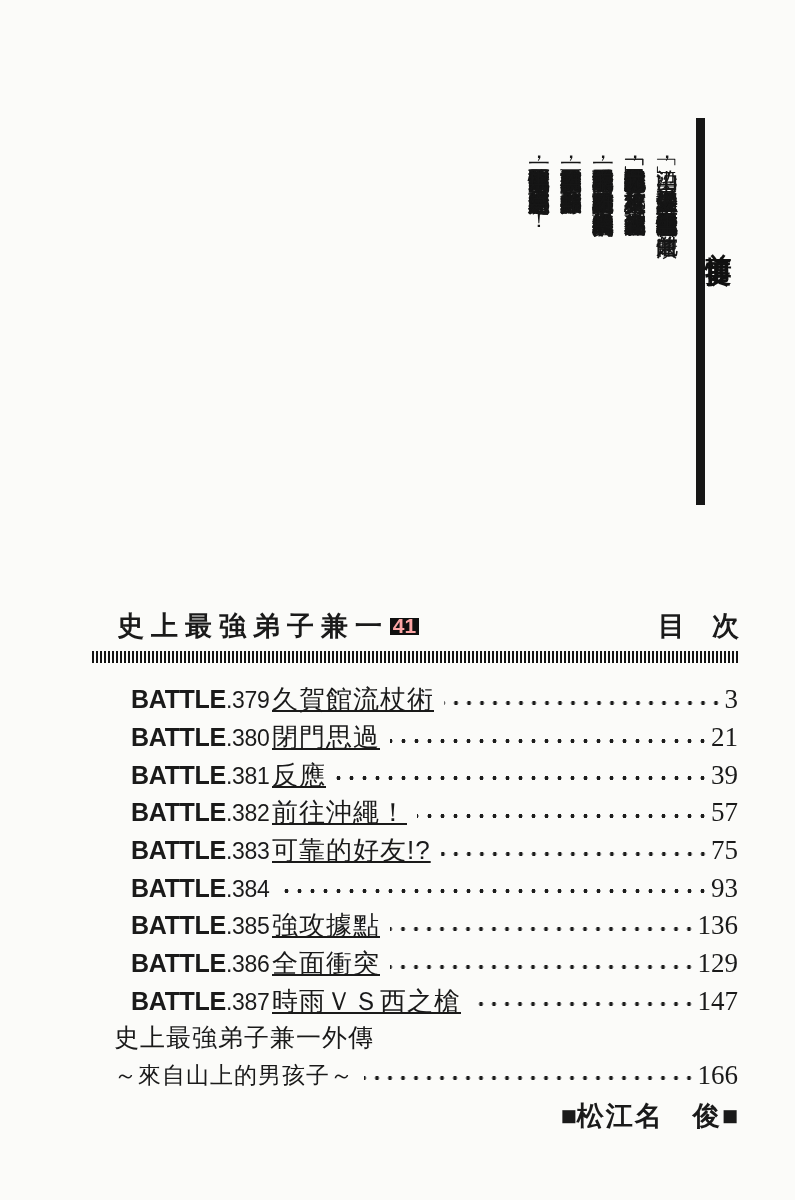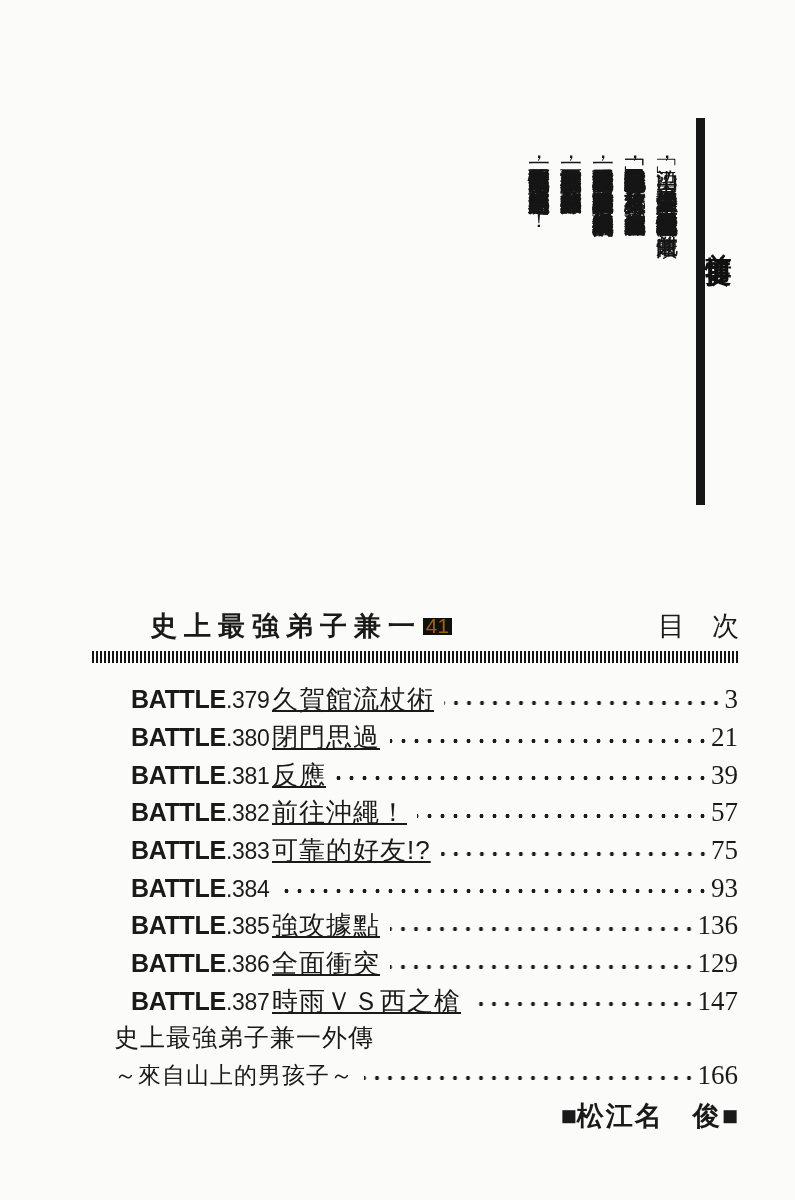--- a/index.html
+++ b/index.html
@@ -26,30 +26,30 @@
   }
   .syn-header{
     position:absolute;top:233px;right:58px;margin:0;
     writing-mode:vertical-rl;
     font-size:26px;font-weight:700;letter-spacing:3px;
     color:#111;
   }
   
   .toc-head{
     position:absolute;top:608px;left:117px;right:56px;
-    display:flex;justify-content:space-between;align-items:flex-end;margin-left:33px;
+    display:flex;justify-content:space-between;align-items:flex-end;
   }
   .series{display:flex;align-items:center;font-size:27px;font-weight:600;letter-spacing:7px;}
   .vol-box{
     display:inline-flex;align-items:center;justify-content:center;
     width:29px;height:17px;margin-left:1px;
-    background:#101010;color:#a16207;
-    font-size:21px;font-weight:400;letter-spacing:0;
+    background:#101010;color:#fca5a5;
+    font-size:21px;font-weight:700;letter-spacing:0;
   }
-  .toc-heading{font-size:27px;font-weight:400;}
+  .toc-heading{font-size:27px;font-weight:700;}
   .stripes{
     position:absolute;top:651px;left:92px;right:55px;height:12px;
     background:repeating-linear-gradient(90deg,#151515 0 2px,transparent 2px 4px);
   }
   
   .entries{
     position:absolute;top:681px;left:114px;right:57px;
     margin:0;padding:0;list-style:none;
   }
   .entry{display:flex;align-items:center;height:37.7px;}

